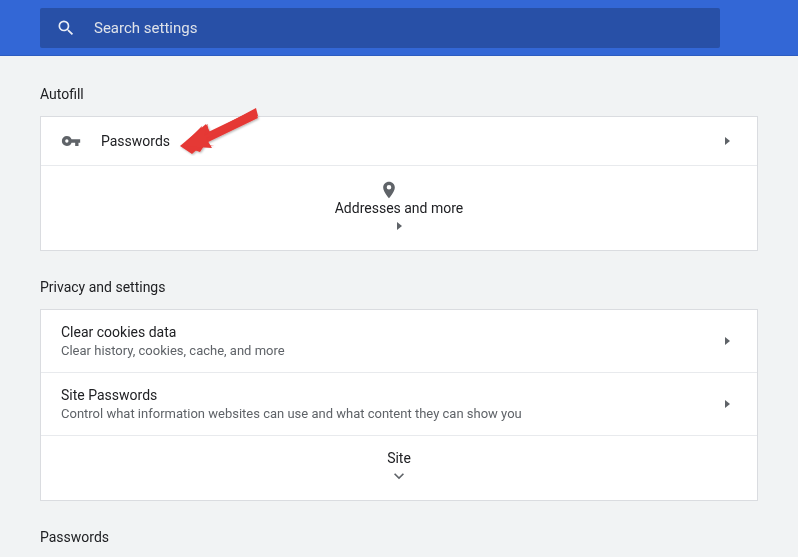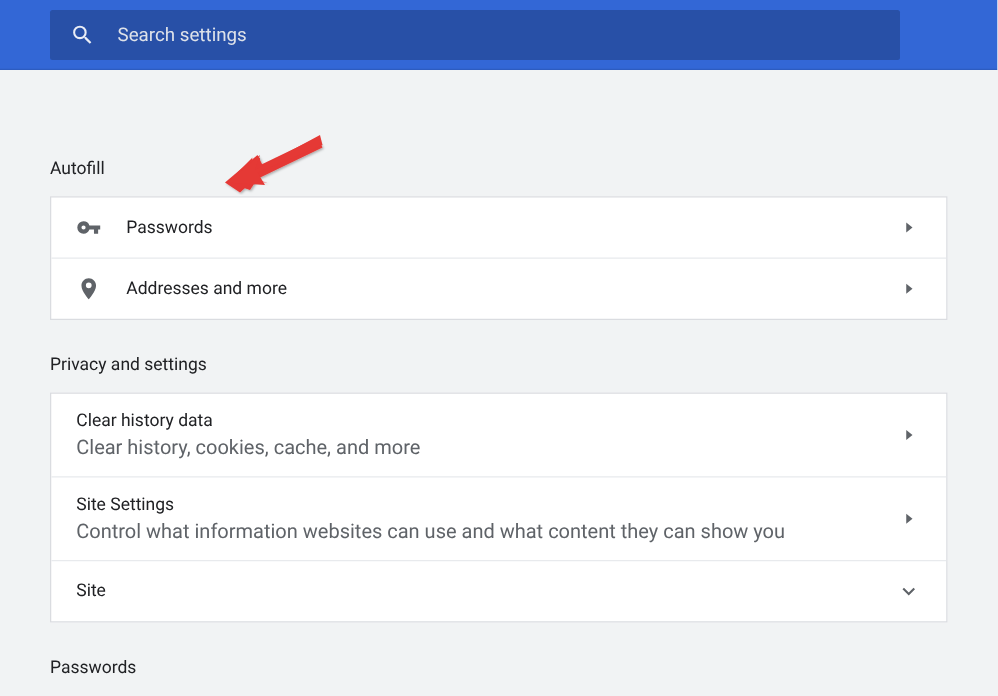--- a/index.html
+++ b/index.html
@@ -36,21 +36,20 @@
     margin-right: 18px;
     opacity: 0.9;
   }
   .search-placeholder {
     color: #e8eaed;
     font-size: 15px;
     opacity: 0.95;
   }
   .content {
     padding: 24px 40px 0 40px;
-    margin-top: 41px;
   }
   .section-title {
     color: #202124;
     font-size: 14px;
     font-weight: 400;
     margin-bottom: 14px;
     margin-top: 6px;
   }
   .card {
     background: #fff;
@@ -60,35 +59,35 @@
     overflow: hidden;
   }
   .row {
     display: flex;
     align-items: center;
     padding: 14px 20px;
     border-bottom: 1px solid #e8eaed;
     cursor: pointer;
     min-height: 48px;
   }
-  .row:last-child { border-bottom: none; }
+  .row:last-child { border-bottom: none; flex-direction: column; }
   .row-icon {
     width: 20px; height: 20px;
     margin-right: 20px;
     display: flex; align-items: center; justify-content: center;
     color: #5f6368;
   }
   .row-body { flex: 1; }
   .row-title {
     color: #202124;
     font-size: 14px;
   }
   .row-sub {
     color: #5f6368;
-    font-size: 16px;
+    font-size: 13px;
     margin-top: 3px;
   }
   .row-arrow {
     width: 20px; height: 20px;
     display: flex; align-items: center; justify-content: center;
     color: #5f6368;
   }
   .arrow-tri {
     width: 0; height: 0;
     border-top: 4px solid transparent;
@@ -146,30 +145,30 @@
       <span class="row-arrow">
           <span class="arrow-tri"></span>
         </span>
     </div>
   </div>
 
   <div class="section-title">Privacy and settings</div>
   <div class="card">
     <div class="row">
       <div class="row-body">
-        <div class="row-title">Clear history data</div>
+        <div class="row-title">Clear cookies data</div>
         <div class="row-sub">Clear history, cookies, cache, and more</div>
       </div>
       <span class="row-arrow">
           <span class="arrow-tri"></span>
         </span>
     </div>
     <div class="row">
       <div class="row-body">
-        <div class="row-title">Site Settings</div>
+        <div class="row-title">Site Passwords</div>
         <div class="row-sub">Control what information websites can use and what content they can show you</div>
       </div>
       <span class="row-arrow">
           <span class="arrow-tri"></span>
         </span>
     </div>
     <div class="row">
       <div class="row-body">
           <div class="row-title">Site</div>
         </div>

